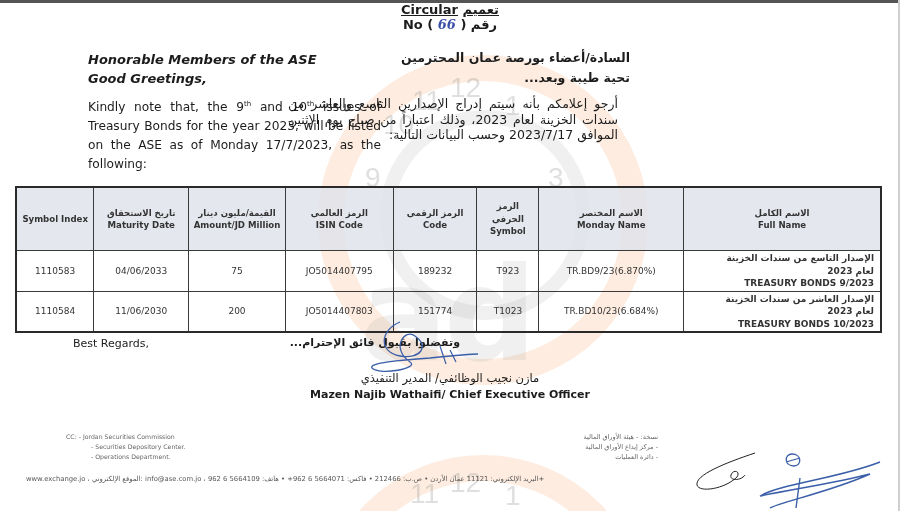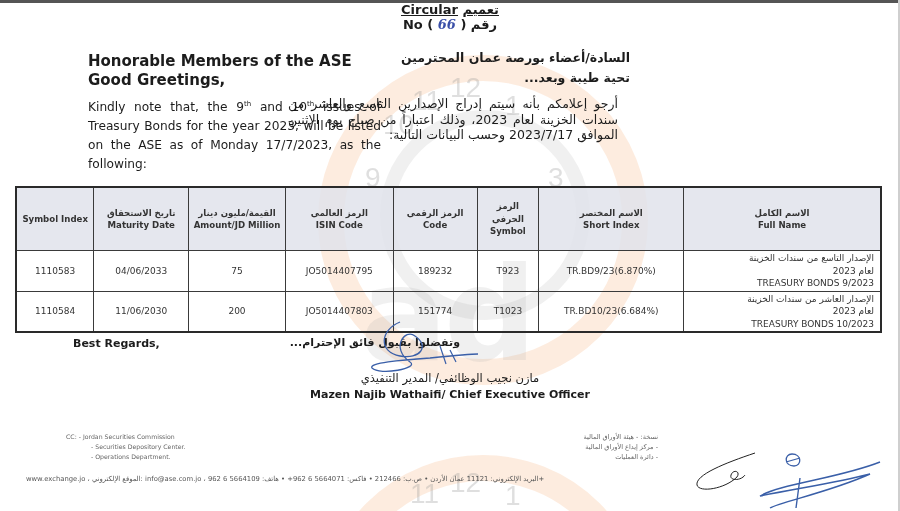--- a/index.html
+++ b/index.html
@@ -25,41 +25,41 @@
                     border: 26px solid rgba(245,170,110,0.22); box-sizing: border-box; }
 
   .title { position: absolute; left: 334px; top: 2px; width: 232px; text-align: center;
            font-size: 13px; font-weight: bold; }
   .title span { text-decoration: underline; }
   .number { position: absolute; left: 334px; top: 17px; width: 232px; text-align: center;
             font-size: 13px; font-weight: bold; }
   .number .hand { color: #3a4fa8; font-style: italic; font-family: "DejaVu Serif", serif; margin-top: 48px; }
 
   .en { position: absolute; left: 88px; font-family: "DejaVu Sans", sans-serif; font-size: 11.5px; }
-  .en.b { font-weight: bold; font-size: 15px; }
+  .en.b { font-weight: bold; font-size: 13px; font-style: italic; }
   .en-para { position: absolute; left: 88px; top: 95px; width: 293px; font-size: 12.2px;
              line-height: 19px; text-align: justify; text-align-last: left; }
   .en-para sup { font-size: 7px; }
 
   .ar { position: absolute; direction: rtl; text-align: right; font-size: 12.5px; }
   .ar.b { font-weight: bold; }
   .ar-para { position: absolute; right: 282px; top: 96px; width: 330px; direction: rtl;
              text-align: justify; text-align-last: right; font-size: 12.5px; line-height: 15.5px; }
 
   table.bonds { position: absolute; left: 15px; top: 186px; width: 867px; border-collapse: collapse;
                 border: 2px solid #2a2a2a; font-size: 8.6px; }
   table.bonds th, table.bonds td { border: 1px solid #3a3a3a; text-align: center; vertical-align: middle; padding: 1px 3px; }
   table.bonds th { background: rgba(225,227,235,0.85); font-weight: bold; line-height: 12.5px; height: 60px; color: #333; }
   table.bonds td { height: 36px; color: #333; font-size: 9px; }
   table.bonds td.full { text-align: right; line-height: 12.5px; padding-right: 6px; }
-  table.bonds td.full div { direction: rtl; }
+  table.bonds td.full div { direction: rtl; font-weight: bold; }
   table.bonds td.full div.enline { direction: ltr; }
   table.bonds thead th div { display: block; }
 
-  .regards { position: absolute; left: 73px; top: 337px; font-size: 11px; font-weight: bold; }
+  .regards { position: absolute; left: 73px; top: 337px; font-size: 11px; font-weight: normal; }
   .ar-regards { position: absolute; right: 440px; top: 336px; font-size: 11px; font-weight: bold; direction: rtl; }
   .sign-ar { position: absolute; left: 200px; width: 500px; top: 371px; text-align: center; font-size: 11.5px; font-weight: normal; direction: rtl; }
   .sign-en { position: absolute; left: 200px; width: 500px; top: 388px; text-align: center; font-size: 11px; font-weight: bold; }
 
   .cc { position: absolute; left: 66px; top: 432px; font-size: 6.2px; color: #666; line-height: 10px; }
   .cc .ind { padding-left: 25px; }
   .cc-ar { position: absolute; right: 242px; top: 432px; font-size: 6.5px; color: #666; line-height: 10px; text-align: right; direction: rtl; margin-left: 12px; }
   .footer { position: absolute; left: 26px; top: 475px; width: 850px; font-size: 6.8px; color: #555; white-space: nowrap; }
 
   svg.sig { position: absolute; pointer-events: none; }
@@ -134,21 +134,21 @@
       <th>
           <div>الرمز الرقمي</div>
           <div>Code</div>
         </th>
       <th>
           <div>الرمز الحرفي</div>
           <div>Symbol</div>
         </th>
       <th>
           <div>الاسم المختصر</div>
-          <div>Short Index</div>
+          <div>Monday Name</div>
         </th>
       <th>
           <div>الاسم الكامل</div>
           <div>Full Name</div>
         </th>
     </tr>
   </thead>
   <tbody>
     <tr>
       <td>1110583</td>

